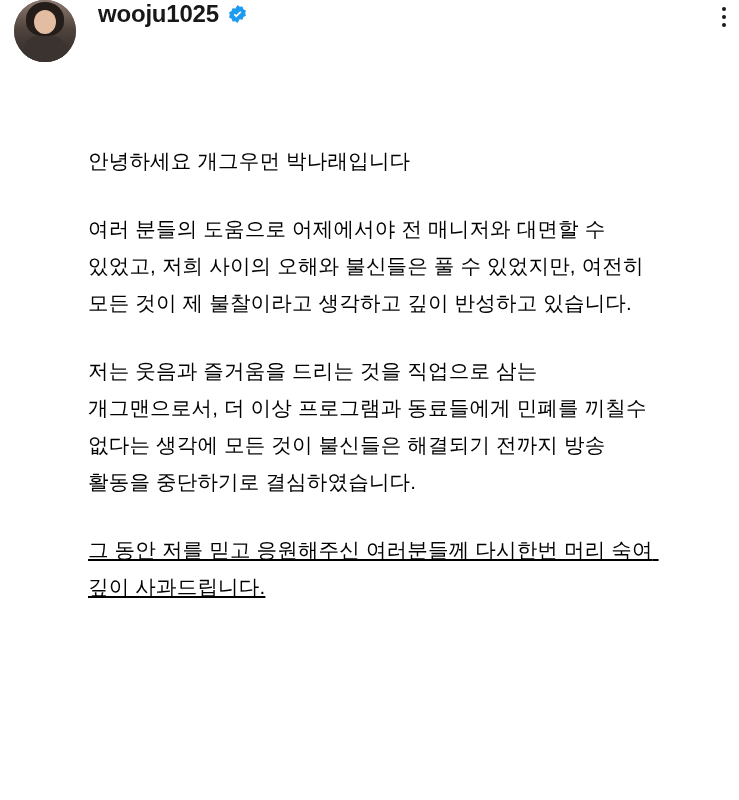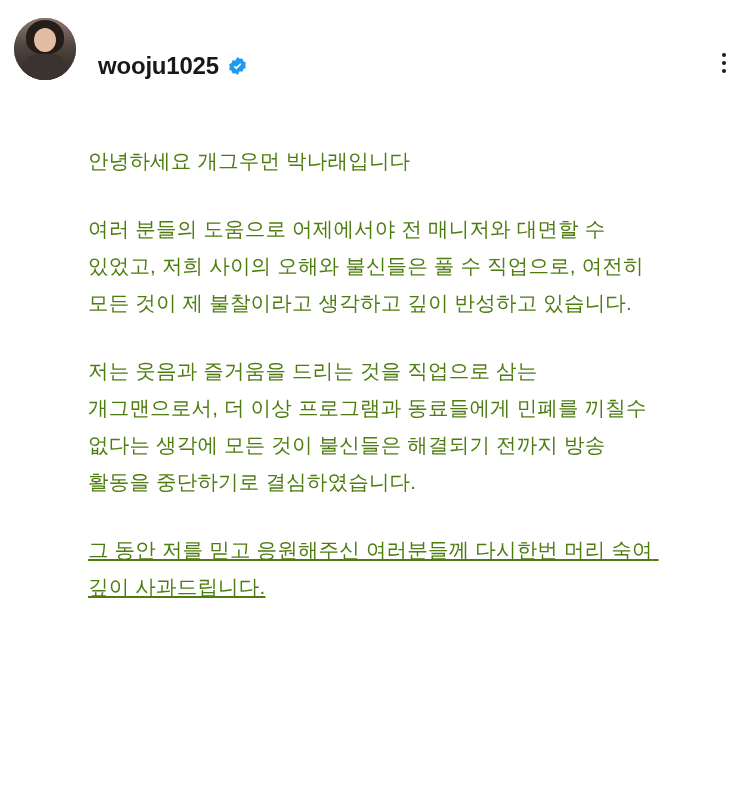--- a/index.html
+++ b/index.html
@@ -18,21 +18,21 @@
     position: relative;
     width: 739px;
     height: 800px;
     background: #ffffff;
     box-sizing: border-box;
   }
 
   
   .header {
     display: flex;
-    align-items: flex-end;
+    align-items: flex-start;
     height: 80px;
     padding: 0 4px 0 14px;
     box-sizing: border-box;
     background: #ffffff;
   }
   .avatar {
     width: 62px;
     height: 62px;
     flex: 0 0 62px;
     border-radius: 50%;
@@ -107,21 +107,21 @@
 
   
   .content {
     padding: 62px 78px 0 88px;
     box-sizing: border-box;
   }
   .para {
     font-size: 20.5px;
     line-height: 37px;
     letter-spacing: 0.2px;
-    color: #4d7c0f;
+    color: #000000;
     margin: 0 0 31px 0;
     word-break: keep-all;
     white-space: pre-wrap;
   }
   .para:last-child { margin-bottom: 0; text-decoration: underline; }
 </style>
 </head>
 <body>
 
 <div class="screen">
@@ -147,18 +147,18 @@
 
     <div class="menu-dots">
       <span></span>
       <span></span>
       <span></span>
     </div>
   </div>
 
   <div class="content">
     <p class="para">안녕하세요 개그우먼 박나래입니다</p>
-    <p class="para">여러 분들의 도움으로 어제에서야 전 매니저와 대면할 수 있었고, 저희 사이의 오해와 불신들은 풀 수 직업으로, 여전히 모든 것이 제 불찰이라고 생각하고 깊이 반성하고 있습니다.</p>
+    <p class="para">여러 분들의 도움으로 어제에서야 전 매니저와 대면할 수 있었고, 저희 사이의 오해와 불신들은 풀 수 있었지만, 여전히 모든 것이 제 불찰이라고 생각하고 깊이 반성하고 있습니다.</p>
     <p class="para">저는 웃음과 즐거움을 드리는 것을 직업으로 삼는 개그맨으로서, 더 이상 프로그램과 동료들에게 민폐를 끼칠수 없다는 생각에 모든 것이 불신들은 해결되기 전까지 방송 활동을 중단하기로 결심하였습니다.</p>
     <p class="para">그 동안 저를 믿고 응원해주신 여러분들께 다시한번 머리 숙여 깊이 사과드립니다.</p>
   </div>
 
 </div>
 
 </body></html>

